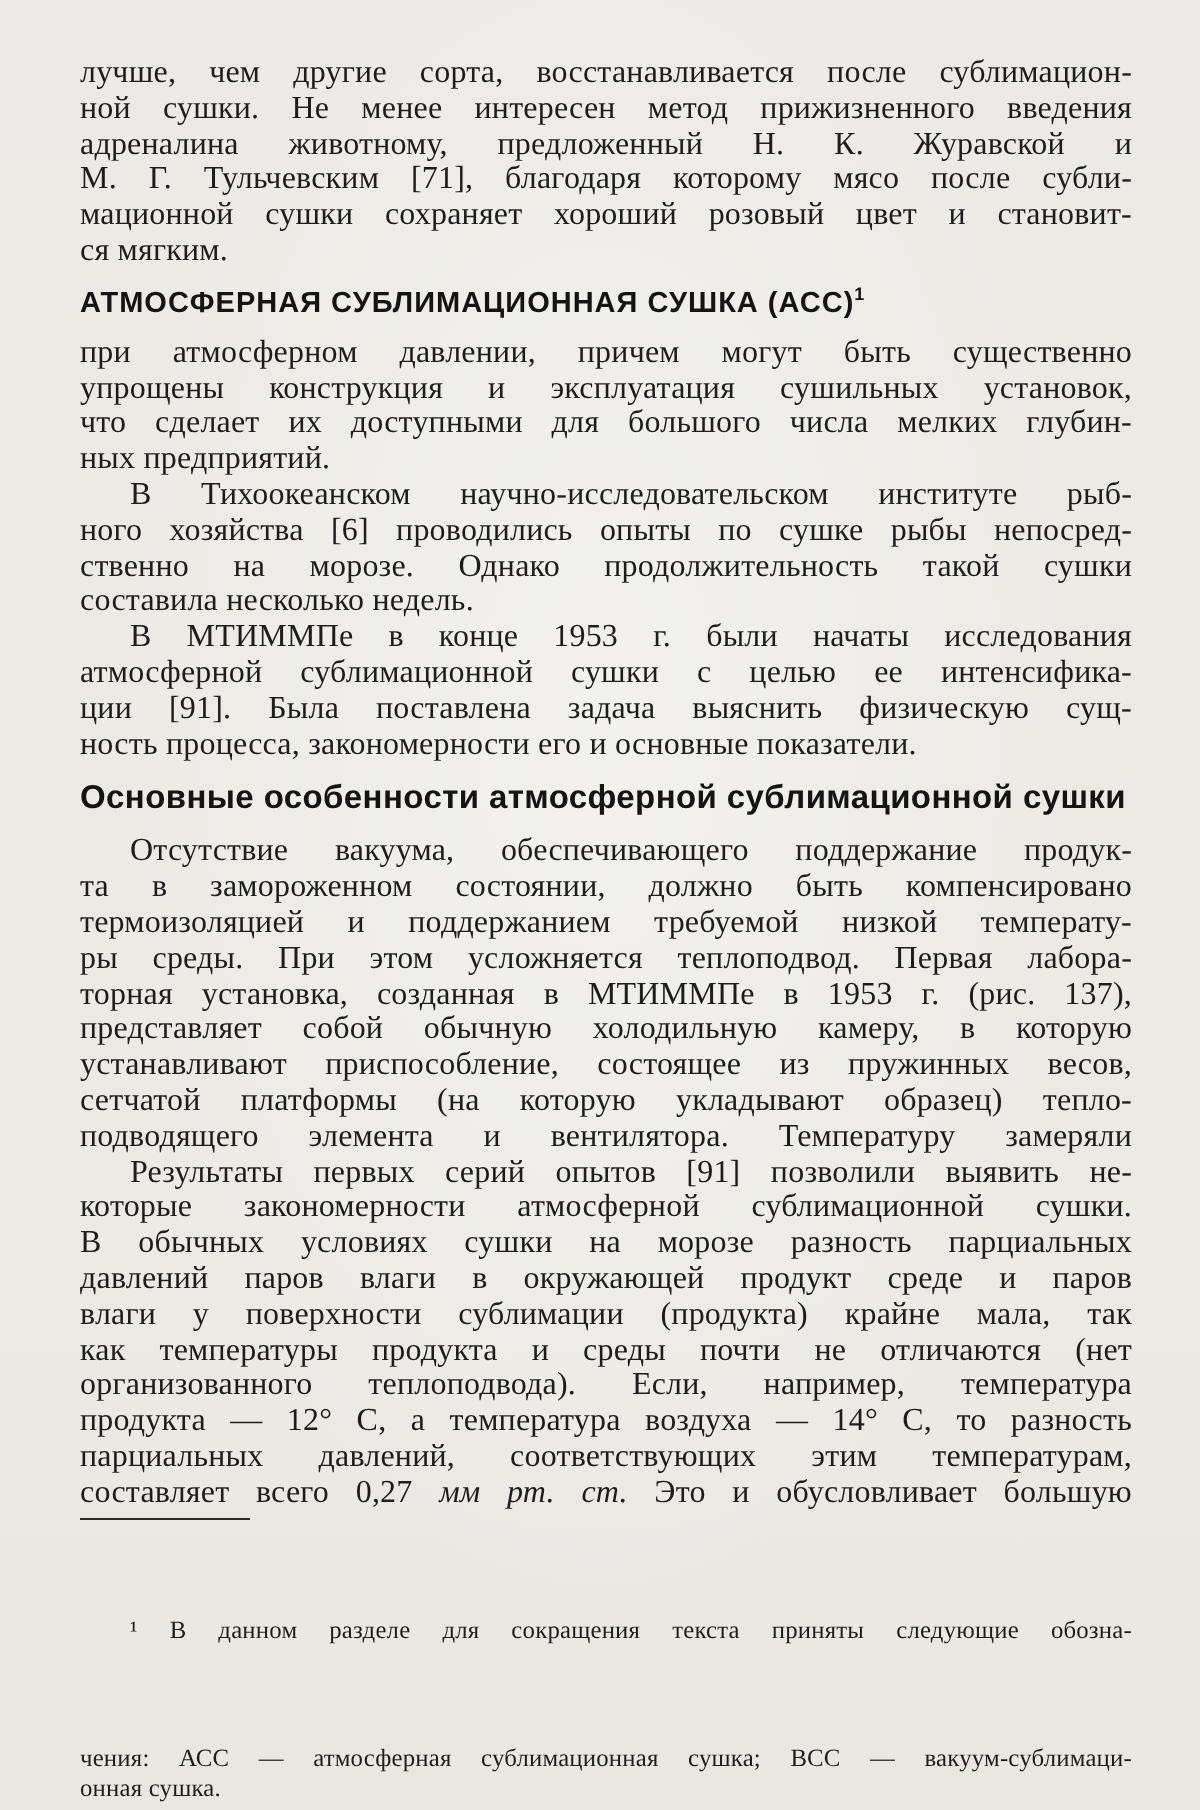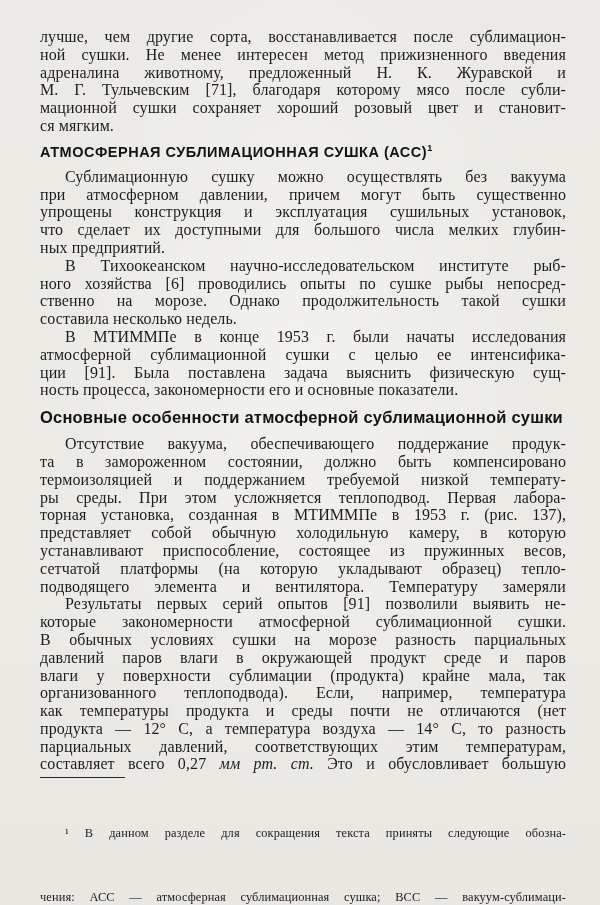--- a/index.html
+++ b/index.html
@@ -96,21 +96,20 @@
         <div class="para">
           <div class="line j">лучше, чем другие сорта, восстанавливается после сублимацион-</div>
           <div class="line j">ной сушки. Не менее интересен метод прижизненного введения</div>
           <div class="line j">адреналина животному, предложенный Н. К. Журавской и</div>
           <div class="line j">М. Г. Тульчевским [71], благодаря которому мясо после субли-</div>
           <div class="line j">мационной сушки сохраняет хороший розовый цвет и становит-</div>
           <div class="line">ся мягким.</div>
         </div>
         <div class="heading1">АТМОСФЕРНАЯ СУБЛИМАЦИОННАЯ СУШКА (АСС)<sup>1</sup></div>
         <div class="para">
-          <div class="line j ind">Сублимационную сушку можно осуществлять без вакуума</div>
           <div class="line j">при атмосферном давлении, причем могут быть существенно</div>
           <div class="line j">упрощены конструкция и эксплуатация сушильных установок,</div>
           <div class="line j">что сделает их доступными для большого числа мелких глубин-</div>
           <div class="line">ных предприятий.</div>
         </div>
         <div class="para">
           <div class="line j ind">В Тихоокеанском научно-исследовательском институте рыб-</div>
           <div class="line j">ного хозяйства [6] проводились опыты по сушке рыбы непосред-</div>
           <div class="line j">ственно на морозе. Однако продолжительность такой сушки</div>
           <div class="line">составила несколько недель.</div>
@@ -132,22 +131,22 @@
           <div class="line j">устанавливают приспособление, состоящее из пружинных весов,</div>
           <div class="line j">сетчатой платформы (на которую укладывают образец) тепло-</div>
           <div class="line j">подводящего элемента и вентилятора. Температуру замеряли</div>
         </div>
         <div class="para">
           <div class="line j ind">Результаты первых серий опытов [91] позволили выявить не-</div>
           <div class="line j">которые закономерности атмосферной сублимационной сушки.</div>
           <div class="line j">В обычных условиях сушки на морозе разность парциальных</div>
           <div class="line j">давлений паров влаги в окружающей продукт среде и паров</div>
           <div class="line j">влаги у поверхности сублимации (продукта) крайне мала, так</div>
+          <div class="line j">как температуры продукта и среды почти не отличаются (нет</div>
           <div class="line j">организованного теплоподвода). Если, например, температура</div>
-          <div class="line j">как температуры продукта и среды почти не отличаются (нет</div>
           <div class="line j">продукта — 12° С, а температура воздуха — 14° С, то разность</div>
           <div class="line j">парциальных давлений, соответствующих этим температурам,</div>
           <div class="line j"><span>составляет всего 0,27 </span><span class="it">мм рт. ст.</span><span> Это и обусловливает большую</span></div>
         </div>
       </div>
     <div class="footnote-rule"></div>
     <div id="footnote">
         <div class="fline j ind">¹ В данном разделе для сокращения текста приняты следующие обозна-</div>
         <div class="fline j">чения: АСС — атмосферная сублимационная сушка; ВСС — вакуум-сублимаци-</div>
         <div class="fline">онная сушка.</div>

